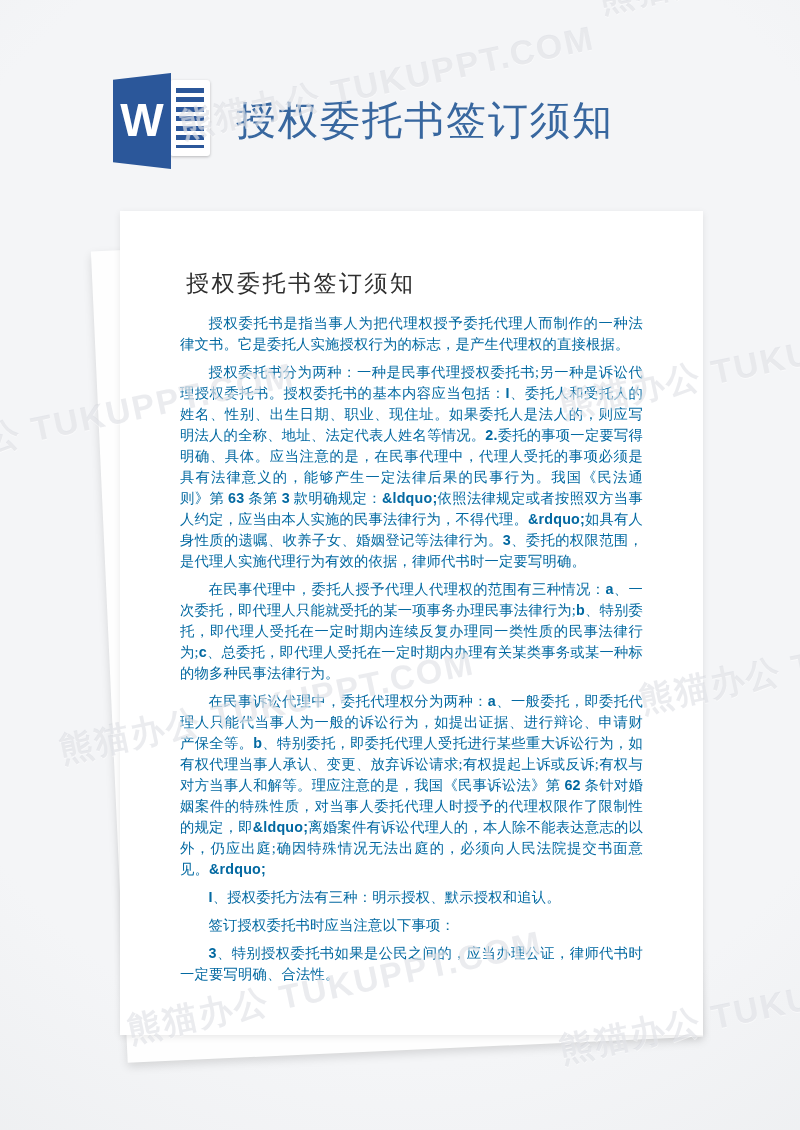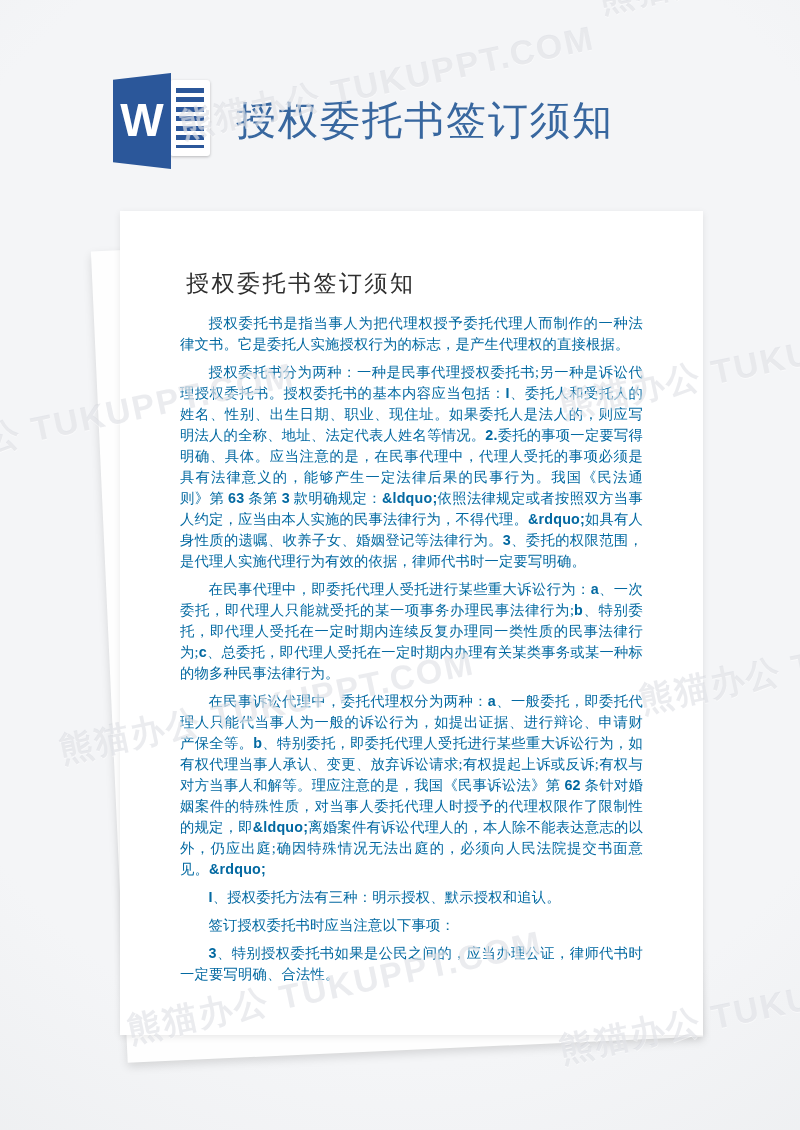--- a/index.html
+++ b/index.html
@@ -83,21 +83,21 @@
     <h1>授权委托书签订须知</h1>
   </div>
 
   <div class="page back"></div>
 
   <div class="page front">
     <h2 class="doc-title">授权委托书签订须知</h2>
     <div class="doc-body">
         <p class="para"><span>授权委托书是指当事人为把代理权授予委托代理人而制作的一种法律文书。它是委托人实施授权行为的标志，是产生代理权的直接根据。</span></p>
         <p class="para"><span>授权委托书分为两种：一种是民事代理授权委托书;另一种是诉讼代理授权委托书。授权委托书的基本内容应当包括：</span><b>I</b><span>、委托人和受托人的姓名、性别、出生日期、职业、现住址。如果委托人是法人的，则应写明法人的全称、地址、法定代表人姓名等情况。</span><b>2.</b><span>委托的事项一定要写得明确、具体。应当注意的是，在民事代理中，代理人受托的事项必须是具有法律意义的，能够产生一定法律后果的民事行为。我国《民法通则》第 </span><b>63</b><span> 条第 </span><b>3</b><span> 款明确规定：</span><b>&amp;ldquo;</b><span>依照法律规定或者按照双方当事人约定，应当由本人实施的民事法律行为，不得代理。</span><b>&amp;rdquo;</b><span>如具有人身性质的遗嘱、收养子女、婚姻登记等法律行为。</span><b>3</b><span>、委托的权限范围，是代理人实施代理行为有效的依据，律师代书时一定要写明确。</span></p>
-        <p class="para"><span>在民事代理中，即委托代理人受托进行某些重大诉讼行为：</span><b>a</b><span>、一次委托，即代理人只能就受托的某一项事务办理民事法律行为;</span><b>b</b><span>、特别委托，即代理人受托在一定时期内连续反复办理同一类性质的民事法律行为;</span><b>c</b><span>、总委托，即代理人受托在一定时期内办理有关某类事务或某一种标的物多种民事法律行为。</span></p>
+        <p class="para"><span>在民事代理中，委托人授予代理人代理权的范围有三种情况：</span><b>a</b><span>、一次委托，即代理人只能就受托的某一项事务办理民事法律行为;</span><b>b</b><span>、特别委托，即代理人受托在一定时期内连续反复办理同一类性质的民事法律行为;</span><b>c</b><span>、总委托，即代理人受托在一定时期内办理有关某类事务或某一种标的物多种民事法律行为。</span></p>
         <p class="para"><span>在民事诉讼代理中，委托代理权分为两种：</span><b>a</b><span>、一般委托，即委托代理人只能代当事人为一般的诉讼行为，如提出证据、进行辩论、申请财产保全等。</span><b>b</b><span>、特别委托，即委托代理人受托进行某些重大诉讼行为，如有权代理当事人承认、变更、放弃诉讼请求;有权提起上诉或反诉;有权与对方当事人和解等。理应注意的是，我国《民事诉讼法》第 </span><b>62</b><span> 条针对婚姻案件的特殊性质，对当事人委托代理人时授予的代理权限作了限制性的规定，即</span><b>&amp;ldquo;</b><span>离婚案件有诉讼代理人的，本人除不能表达意志的以外，仍应出庭;确因特殊情况无法出庭的，必须向人民法院提交书面意见。</span><b>&amp;rdquo;</b></p>
         <p class="para"><b>I</b><span>、授权委托方法有三种：明示授权、默示授权和追认。</span></p>
         <p class="para"><span>签订授权委托书时应当注意以下事项：</span></p>
         <p class="para"><b>3</b><span>、特别授权委托书如果是公民之间的，应当办理公证，律师代书时一定要写明确、合法性。</span></p>
       </div>
 
   </div>
 
   <div class="wm-layer">
       <span class="wm" style="left: -150px; top: -12px;">熊猫办公 TUKUPPT.COM</span>

